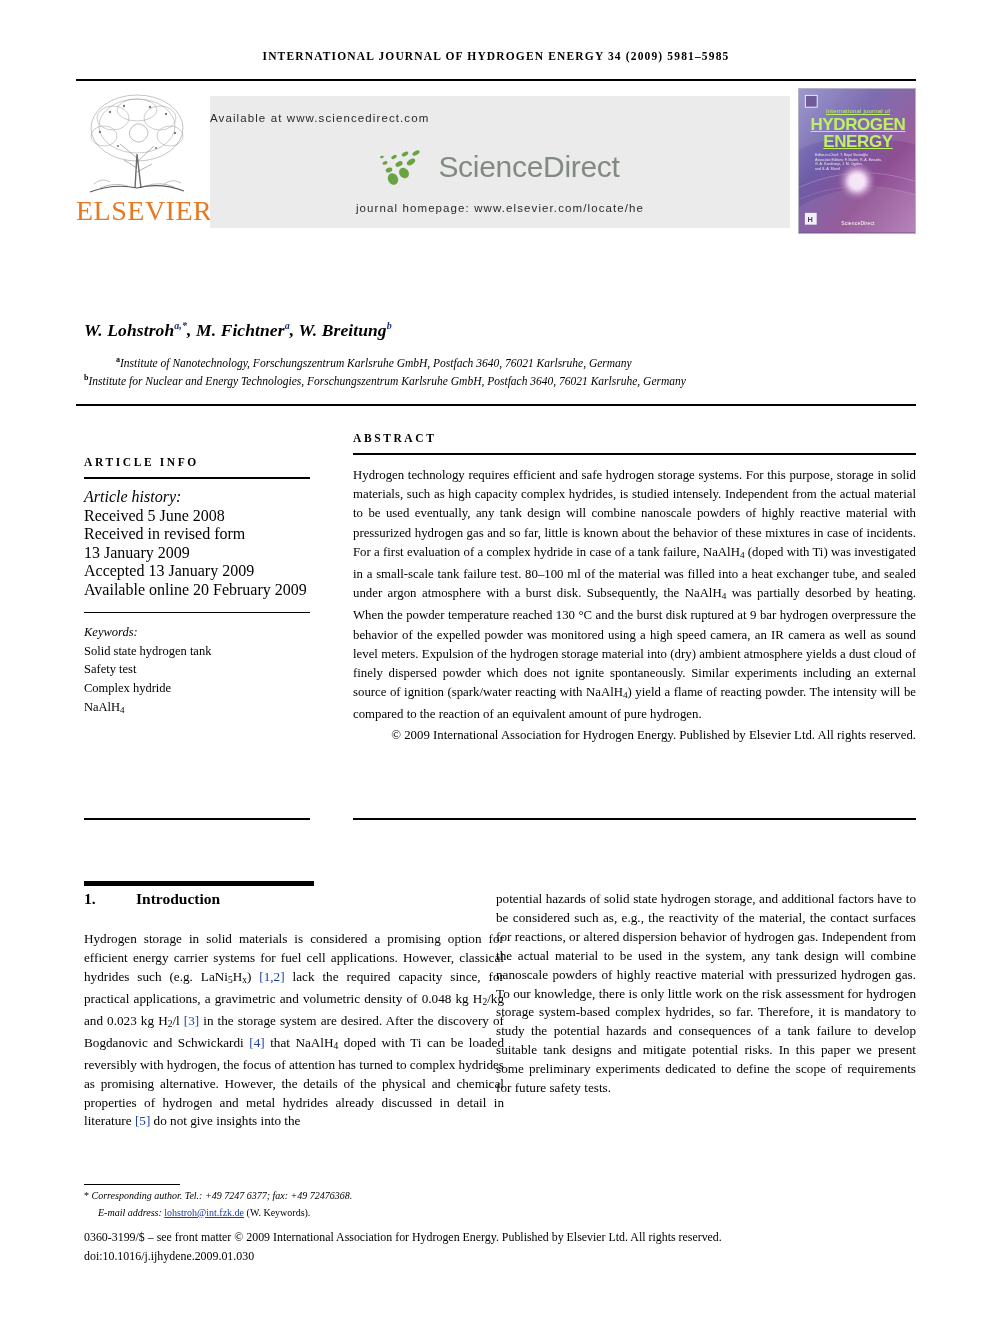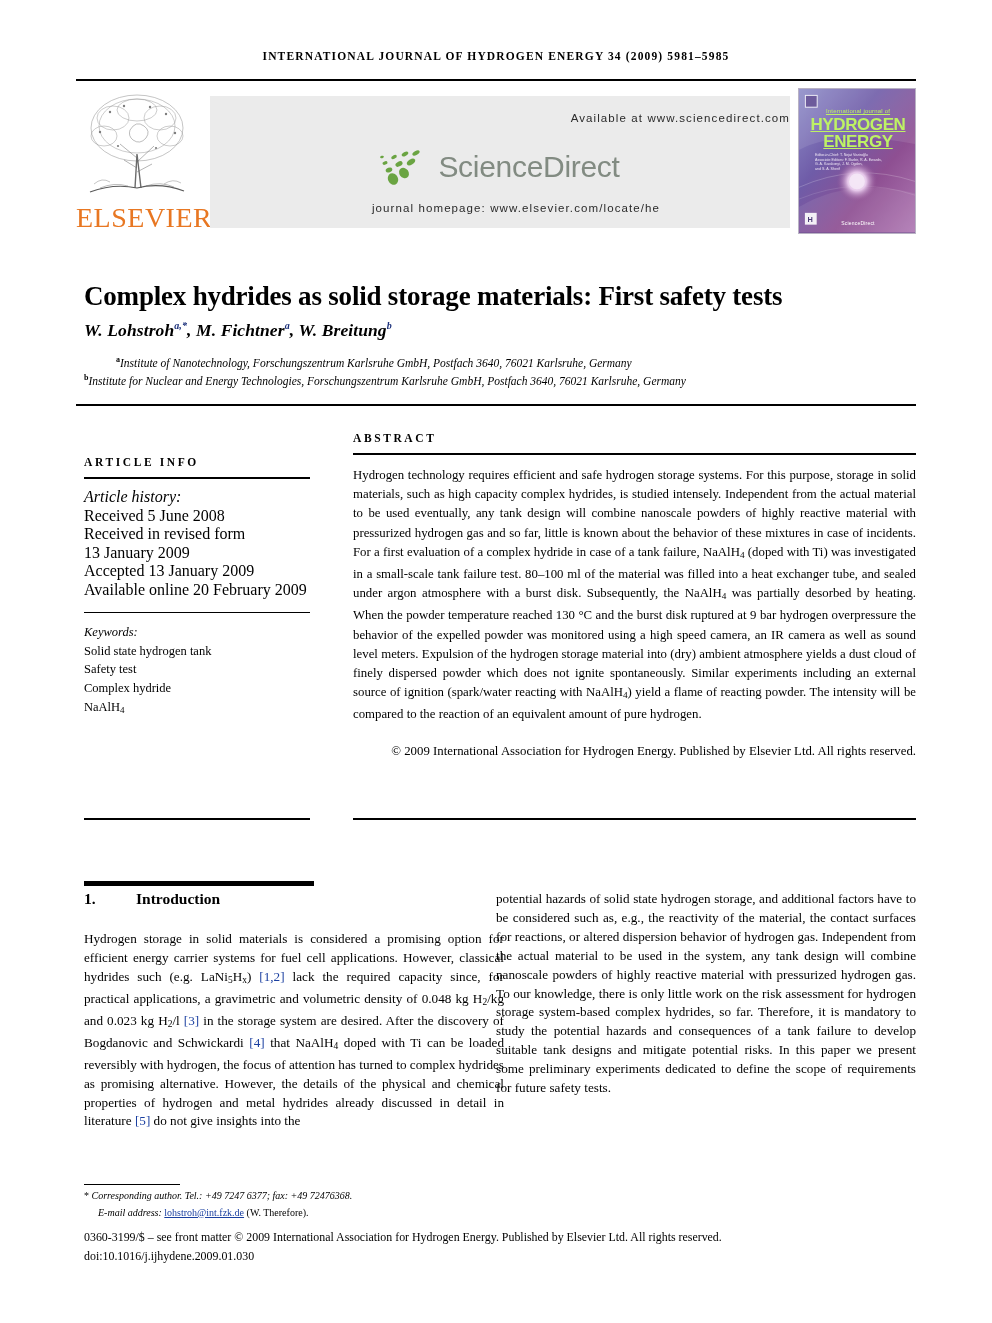--- a/index.html
+++ b/index.html
@@ -58,42 +58,42 @@
   }
   .tree-wrap {
     position: absolute;
     left: 4px; top: 0;
     width: 114px;
     height: 112px;
     overflow: hidden;
   }
   .elsevier-word {
     position: absolute;
-    left: 0; bottom: 1px;
+    left: 0; bottom: 8px;
     width: 122px;
     text-align: right;
     font-family: "Liberation Serif", serif;
     font-size: 28px;
     letter-spacing: 0.5px;
     color: #E87722;
     line-height: 30px;
   }
 
   .sd-banner {
     position: absolute;
     left: 134px; top: 8px;
     width: 580px;
     height: 132px;
     background: #ebebeb;
   }
   .sd-available {
     position: absolute;
     left: 0; top: 16px;
     width: 580px;
-    text-align: right;
+    text-align: left;
     font-family: "Liberation Sans", sans-serif;
     font-size: 11.5px;
     letter-spacing: 1.1px;
     color: #2a2a2a;
   }
   .sd-logo {
     position: absolute;
     left: 0; top: 50px;
     width: 580px;
     height: 42px;
@@ -111,21 +111,20 @@
   }
   .sd-homepage {
     position: absolute;
     left: 0; top: 106px;
     width: 580px;
     text-align: center;
     font-family: "Liberation Sans", sans-serif;
     font-size: 11.5px;
     letter-spacing: 1.1px;
     color: #2a2a2a;
-    padding-left: 16px;
   }
 
   .cover {
     position: absolute;
     right: 0; top: 0;
     width: 118px;
     height: 146px;
     border: 1px solid #b9b2c4;
     box-sizing: border-box;
     overflow: hidden;
@@ -252,21 +251,21 @@
   .kw-head { font-style: italic; }
   .abs-body {
     margin-top: 11px;
     font-family: "Liberation Serif", serif;
     font-size: 12.8px;
     line-height: 19.2px;
     text-align: justify;
     text-justify: inter-word;
   }
   .abs-copy {
-    margin-top: 17px;
+    margin-top: 1px;
     font-family: "Liberation Serif", serif;
     font-size: 12.8px;
     line-height: 19.2px;
     text-align: right;
   }
   sub { font-size: 0.72em; vertical-align: -0.22em; }
 
   .rule-info-bot {
     position: absolute;
     left: 84px; top: 818px;
@@ -436,21 +435,20 @@
       <div class="cover-txt cov-h1">HYDROGEN</div>
       <div class="cover-txt cov-h2">ENERGY</div>
       <div class="cov-eds" style="white-space:pre-line">Editor-in-Chief:  T. Nejat Veziroğlu
 Associate Editors:  F. Barbir, R. A. Ewards,
 G. A. Karakonyi, J. M. Ogden,
 and  S. A. Sherif</div>
       <div class="cov-sd">ScienceDirect</div>
     </div>
   </div>
 
-  <h1 class="title">Complex hydrides as solid storage materials: First safety tests</h1>
 
   <div class="authors">
     <span>W. Lohstroh</span><sup>a,*</sup>,
     <span>M. Fichtner</span><sup>a</sup>,
     <span>W. Breitung</span><sup>b</sup>
   </div>
 
   <div class="affil affil-a"><sup>a</sup><span>Institute of Nanotechnology, Forschungszentrum Karlsruhe GmbH, Postfach 3640, 76021 Karlsruhe, Germany</span></div>
   <div class="affil affil-b"><sup>b</sup><span>Institute for Nuclear and Energy Technologies, Forschungszentrum Karlsruhe GmbH, Postfach 3640, 76021 Karlsruhe, Germany</span></div>
 
@@ -491,20 +489,20 @@
   <div class="sec-head">
     <span class="sec-num">1.</span><span>Introduction</span>
   </div>
 
   <div class="body-col body-left">Hydrogen storage in solid materials is considered a promising option for efficient energy carrier systems for fuel cell applications. However, classical hydrides such (e.g. LaNi<sub>5</sub>H<sub>x</sub>) <span class="ref" style="color:#1a3fa0">[1,2]</span> lack the required capacity since, for practical applications, a gravimetric and volumetric density of 0.048 kg H<sub>2</sub>/kg and 0.023 kg H<sub>2</sub>/l <span class="ref" style="color:#1a3fa0">[3]</span> in the storage system are desired. After the discovery of Bogdanovic and Schwickardi <span class="ref" style="color:#1a3fa0">[4]</span> that NaAlH<sub>4</sub> doped with Ti can be loaded reversibly with hydrogen, the focus of attention has turned to complex hydrides as promising alternative. However, the details of the physical and chemical properties of hydrogen and metal hydrides already discussed in detail in literature <span class="ref" style="color:#1a3fa0">[5]</span> do not give insights into the</div>
   <div class="body-col body-right">potential hazards of solid state hydrogen storage, and additional factors have to be considered such as, e.g., the reactivity of the material, the contact surfaces for reactions, or altered dispersion behavior of hydrogen gas. Independent from the actual material to be used in the system, any tank design will combine nanoscale powders of highly reactive material with pressurized hydrogen gas. To our knowledge, there is only little work on the risk assessment for hydrogen storage system-based complex hydrides, so far. Therefore, it is mandatory to study the potential hazards and consequences of a tank failure to develop suitable tank designs and mitigate potential risks. In this paper we present some preliminary experiments dedicated to define the scope of requirements for future safety tests.</div>
 
   <div class="foot-rule"></div>
   <div class="footnote">
     <div class="fn-line"><span class="fn-star">*&nbsp;</span><span>Corresponding author. Tel.: +49 7247 6377; fax: +49 72476368.</span></div>
-    <div class="fn-line fn-indent"><span>E-mail address:</span> <a class="mail" href="#">lohstroh@int.fzk.de</a> <span class="mail-name">(W. Therefore).</span></div>
+    <div class="fn-line fn-indent"><span>E-mail address:</span> <a class="mail" href="#">lohstroh@int.fzk.de</a> <span class="mail-name">(W. Keywords).</span></div>
   </div>
   <div class="imprint">
     <div>0360-3199/$ – see front matter © 2009 International Association for Hydrogen Energy. Published by Elsevier Ltd. All rights reserved.</div>
     <div class="doi">doi:10.1016/j.ijhydene.2009.01.030</div>
   </div>
 
 </div>
 
 </body></html>

